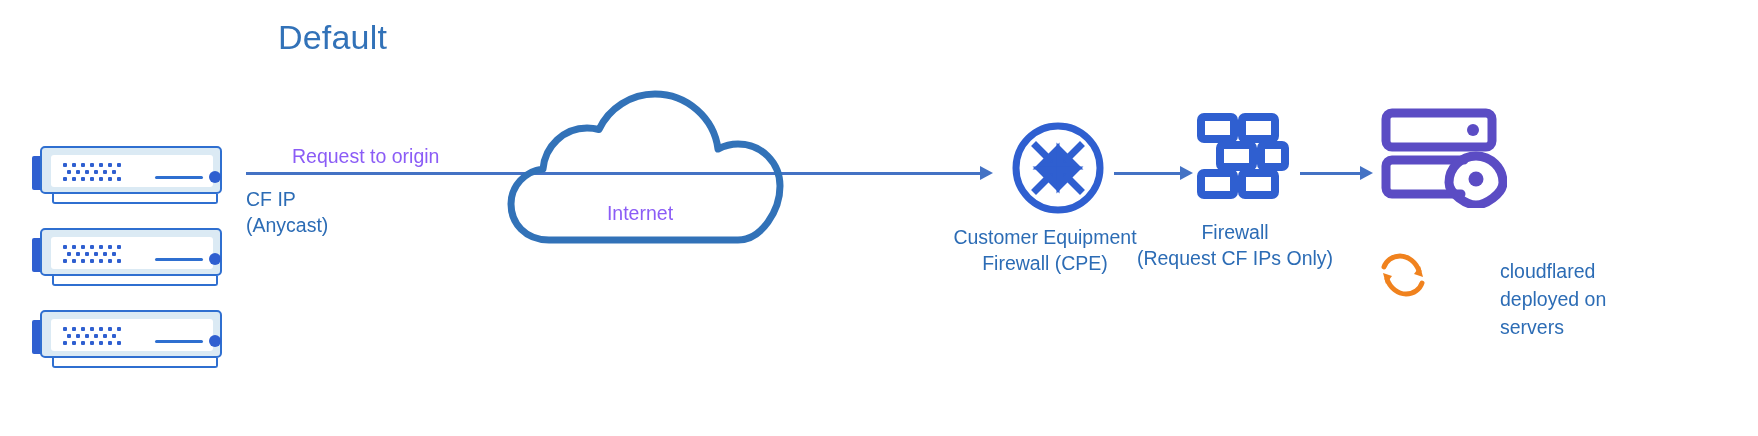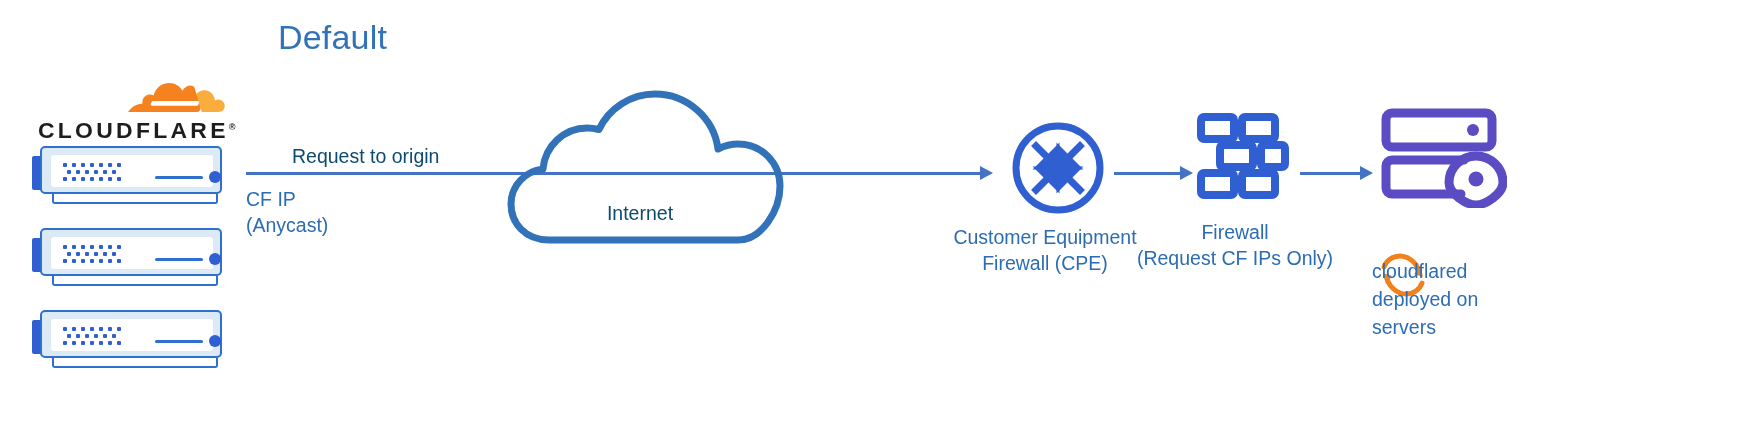--- a/index.html
+++ b/index.html
@@ -54,30 +54,30 @@
   .srv-line{
     position:absolute;left:104px;top:21px;width:48px;height:2.5px;
     background:#2f6fd0;border-radius:2px;
   }
   .srv-led{
     position:absolute;left:158px;top:16px;width:12px;height:12px;
     background:#2f5fd0;border-radius:50%;
   }
 
   
-  .lbl{color:#0c4a6e;font-size:19.5px;line-height:26px;white-space:nowrap;}
+  .lbl{color:#8b5cf6;font-size:19.5px;line-height:26px;white-space:nowrap;}
   #request-label{left:292px;top:143px;font-size:19.5px;}
   #cf-ip-label{left:246px;top:186px;font-size:19.5px;line-height:26px;}
 
   #internet-label{left:560px;top:200px;width:160px;text-align:center;font-size:19.5px;}
 
   #cpe-label{left:900px;top:224px;width:290px;text-align:center;font-size:19.5px;line-height:26px;}
   #fw-label{left:1104px;top:219px;width:262px;text-align:center;font-size:19.5px;line-height:26px;}
   #origin-label{left:1330px;top:219px;width:260px;text-align:center;font-size:19.5px;}
-  #cloudflared-label{left:1372px;top:257px;font-size:19.5px;line-height:28px;}
+  #cloudflared-label{left:1500px;top:257px;font-size:19.5px;line-height:28px;}
 
   
   .hline{position:absolute;height:3px;background:#4472c4;}
   .arrowhead{
     position:absolute;width:0;height:0;
     border-top:7.5px solid transparent;border-bottom:7.5px solid transparent;
     border-left:13px solid #4472c4;
   }
 
   
@@ -95,28 +95,20 @@
   
   #sync-icon{left:1378px;top:252px;}
 </style>
 </head>
 <body>
 
 <div class="stage">
 
   <div class="abs" id="title">Default</div>
 
-  <div class="abs" id="cf-logo">
-    <svg width="120" height="40" viewBox="0 0 120 40" style="position:absolute;left:68px;top:-8px;">
-      <path d="M96 36 L112 36 C118 36 120 31 118 27 C116.5 23.6 112 22.5 109 24.5 C108.2 18 103 13.5 96.5 14.5 C93 15 90.5 17.2 89 20 L96 36 Z" fill="#faad3f"></path>
-      <path d="M22 36 L90 36 C93.5 36 95 33.8 94.2 31.2 L88.8 12.5 C88.2 10.4 86.8 9.4 85 9.4 C81 9.4 78.2 11.4 76.6 14.8 C74 10.2 69 7 63.2 7 C55.6 7 49.2 12.4 47.6 19.6 C46.4 18.8 44.8 18.4 43.2 18.6 C39.6 19 36.8 21.8 36.4 25.4 C36.3 26.2 36.4 27 36.5 27.7 C30.8 27.7 25.8 30.6 22 36 Z" fill="#f6821f"></path>
-      <path d="M46 29.8 L90.8 29.8 C91.6 29.8 92 29.4 92.2 28.8 L93 26.6 C93.3 25.6 92.8 24.9 91.8 24.9 L47 24.9 C46.2 24.9 45.8 25.3 45.6 25.9 L44.8 28.1 C44.5 29.1 45 29.8 46 29.8 Z" fill="#ffffff"></path>
-    </svg>
-    <div id="cf-wordmark">CLOUDFLARE<sup>®</sup></div>
-  </div>
 
   <div class="abs server" style="left:32px;top:146px;">
     <div class="srv-tab"></div>
     <div class="srv-body">
       <div class="srv-face">
         <div class="srv-dots">
           <i style="left:0px;top:0px"></i>
             <i style="left:9px;top:0px"></i>
             <i style="left:18px;top:0px"></i>
             <i style="left:27px;top:0px"></i>

